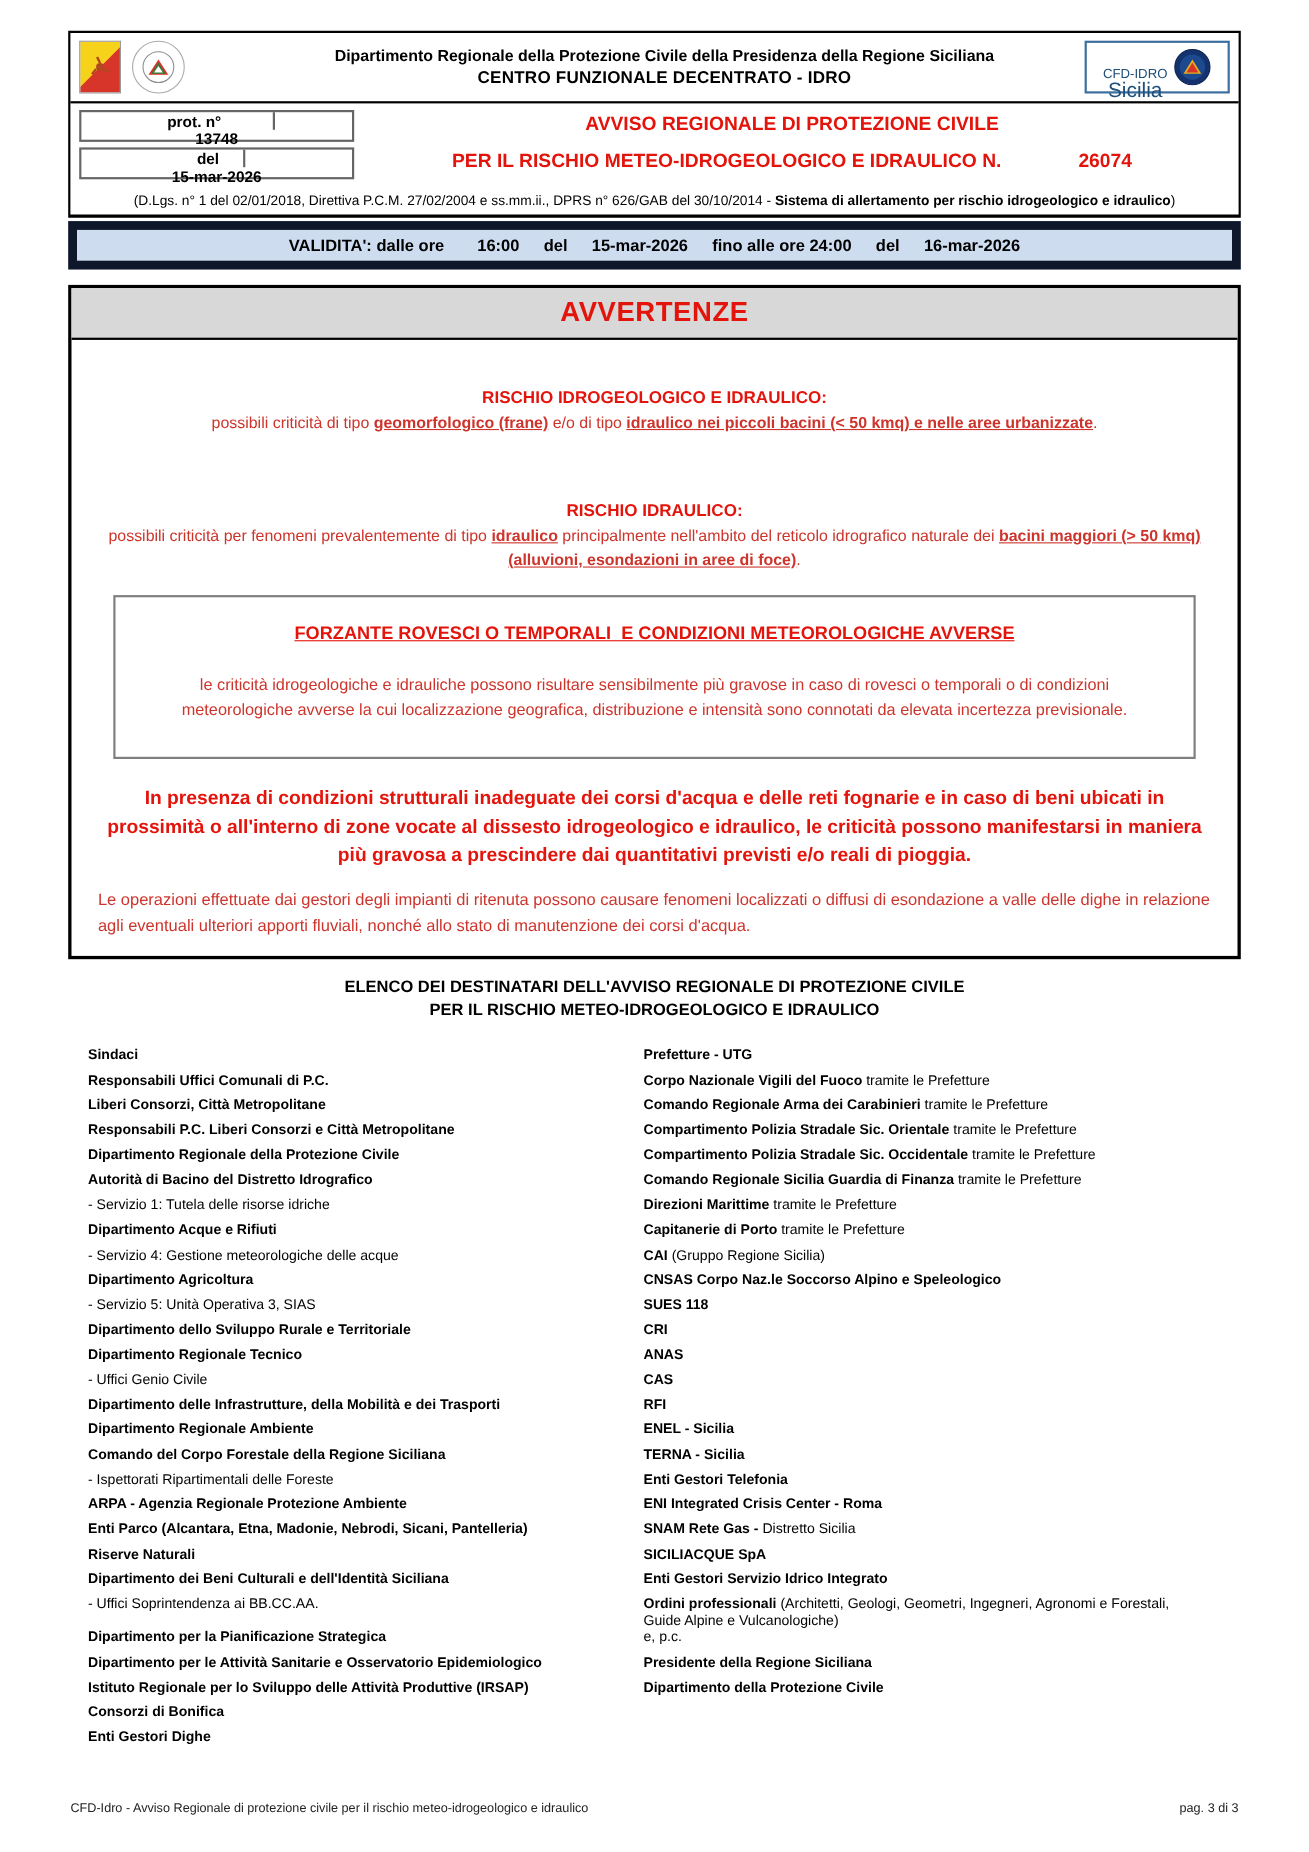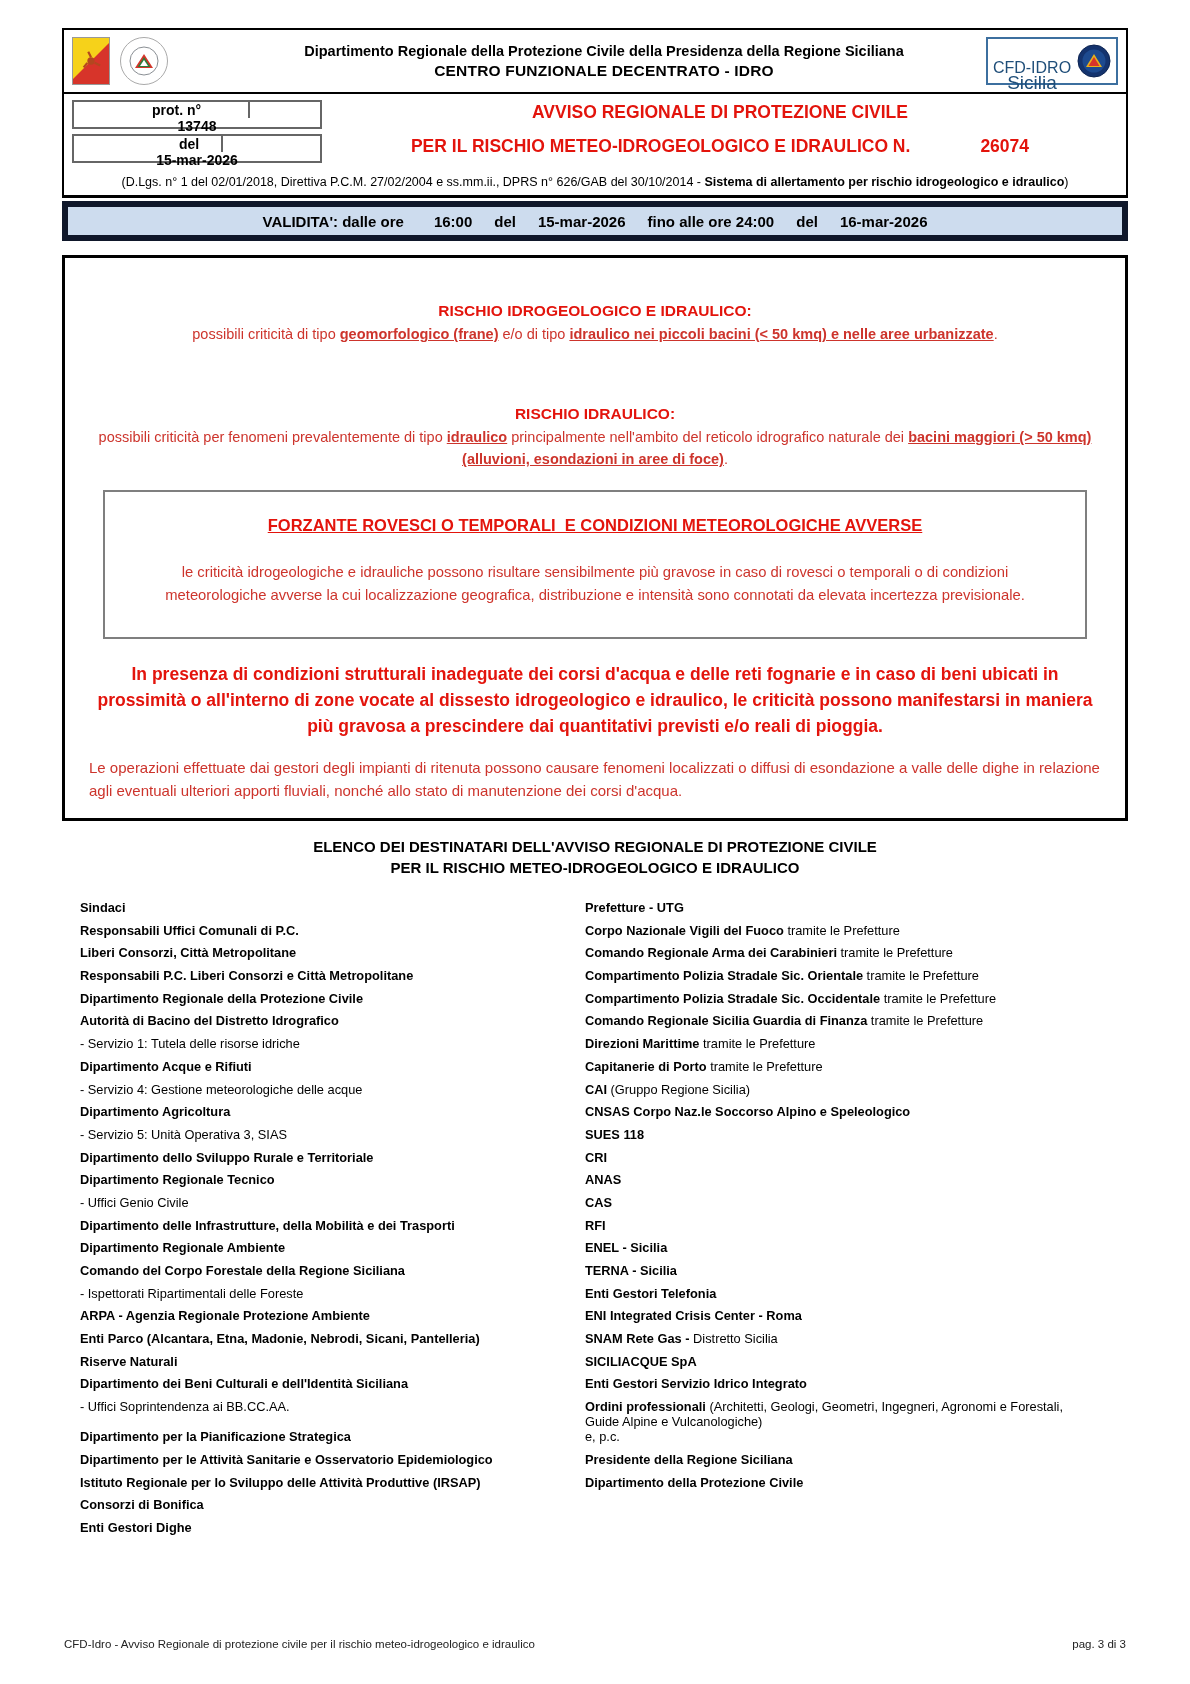--- a/index.html
+++ b/index.html
@@ -10,38 +10,38 @@
   .hdr-box{border:2px solid #000;border-bottom:3px solid #000;}
   .hdr-top{display:flex;align-items:center;border-bottom:2px solid #000;height:62px;padding:0 8px;}
   .logos-left{display:flex;align-items:center;gap:10px;width:150px;}
   .flag{width:36px;height:46px;border:1px solid #999;background:linear-gradient(135deg,#f6d21a 49.5%,#d7342a 50.5%);display:flex;align-items:center;justify-content:center;font-size:15px;color:#7a1f16;}
   .pcn{width:46px;height:46px;border-radius:50%;border:1px solid #aaa;background:#fff;display:flex;align-items:center;justify-content:center;}
   .hdr-center{flex:1;text-align:center;line-height:20px;}
   .hdr-center .l1{font-size:14.5px;font-weight:bold;}
   .hdr-center .l2{font-size:15.5px;font-weight:bold;letter-spacing:.2px;}
   .cfd-box{width:128px;height:44px;border:2px solid var(--cfd-border);display:flex;align-items:center;justify-content:center;gap:6px;background:#fff;}
   .cfd-txt{text-align:center;line-height:15px;color:var(--cfd-text);}
-  .cfd-txt .a{font-size:16px;margin-top:27px;}
+  .cfd-txt .a{font-size:12px;margin-top:27px;}
   .cfd-txt .b{font-size:19px;}
 
   .hdr-mid{display:flex;padding:6px 8px 0 8px;}
   .prot-col{width:250px;}
   .prot-row{display:flex;border:2px solid #666;background:#fff;margin-bottom:5px;height:25px;align-items:center;font-size:14px;font-weight:bold;flex-direction:column;}
   .prot-row .lab{padding:0 8px;border-right:2px solid #666;height:100%;display:flex;align-items:center;}
   .prot-row .val{flex:1;text-align:center;}
   .r1 .lab{width:88px;}
   .r2 .lab{width:34px;}
   .titles-col{flex:1;text-align:center;color:var(--red);font-weight:bold;font-size:17.5px;}
   .titles-col .t1{margin-top:2px;}
   .titles-col .t2{margin-top:13px;display:flex;justify-content:center;gap:70px;}
   .law-line{text-align:center;font-size:12.5px;padding:7px 0 6px;}
   .law-line b{font-weight:bold;}
 
   
-  .validity{margin-top:3px;border:6px solid #0f172a;background:var(--bar-blue);height:28px;display:flex;align-items:center;justify-content:center;gap:22px;font-weight:bold;font-size:15px;}
+  .validity{margin-top:3px;border:8px solid #0f172a;background:var(--bar-blue);height:28px;display:flex;align-items:center;justify-content:center;gap:22px;font-weight:bold;font-size:15px;}
   .validity .g1{margin-right:8px;}
 
   
   .avv-box{margin-top:14px;border:3px solid #000;}
   .avv-band{background:var(--band-grey);border-bottom:2px solid #000;text-align:center;padding:8px 0;}
   .avv-band .t{color:var(--red);font-weight:bold;font-size:25px;letter-spacing:.5px;}
   .avv-content{padding:0 22px;}
   .sec-title{color:var(--red);font-weight:bold;font-size:15.5px;text-align:center;}
   .st1{margin-top:44px;}
   .st2{margin-top:60px;}
@@ -133,20 +133,23 @@
     <span class="g1">VALIDITA': dalle ore</span>
     <span>16:00</span>
     <span>del</span>
     <span>15-mar-2026</span>
     <span>fino alle ore 24:00</span>
     <span>del</span>
     <span>16-mar-2026</span>
   </div>
 
   <div class="avv-box">
+    <div class="avv-band">
+      <span class="t">AVVERTENZE</span>
+    </div>
     <div class="avv-content">
       <div class="sec-title st1">RISCHIO IDROGEOLOGICO E IDRAULICO:</div>
       <div class="sec-par"><span>possibili criticità di tipo </span><span class="u">geomorfologico (frane)</span><span> e/o di tipo </span><span class="u">idraulico nei piccoli bacini (&lt; 50 kmq) e nelle aree urbanizzate</span><span>.</span></div>
 
       <div class="sec-title st2">RISCHIO IDRAULICO:</div>
       <div class="sec-par"><span>possibili criticità per fenomeni prevalentemente di tipo </span><span class="u">idraulico</span><span> principalmente nell'ambito del reticolo idrografico naturale dei </span><span class="u">bacini maggiori (&gt; 50 kmq) (alluvioni, esondazioni in aree di foce)</span><span>.</span></div>
 
       <div class="forzante">
         <div class="ft">FORZANTE ROVESCI O TEMPORALI  E CONDIZIONI METEOROLOGICHE AVVERSE</div>
         <div class="fp">le criticità idrogeologiche e idrauliche possono risultare sensibilmente più gravose in caso di rovesci o temporali o di condizioni meteorologiche avverse la cui localizzazione geografica, distribuzione e intensità sono connotati da elevata incertezza previsionale.</div>

